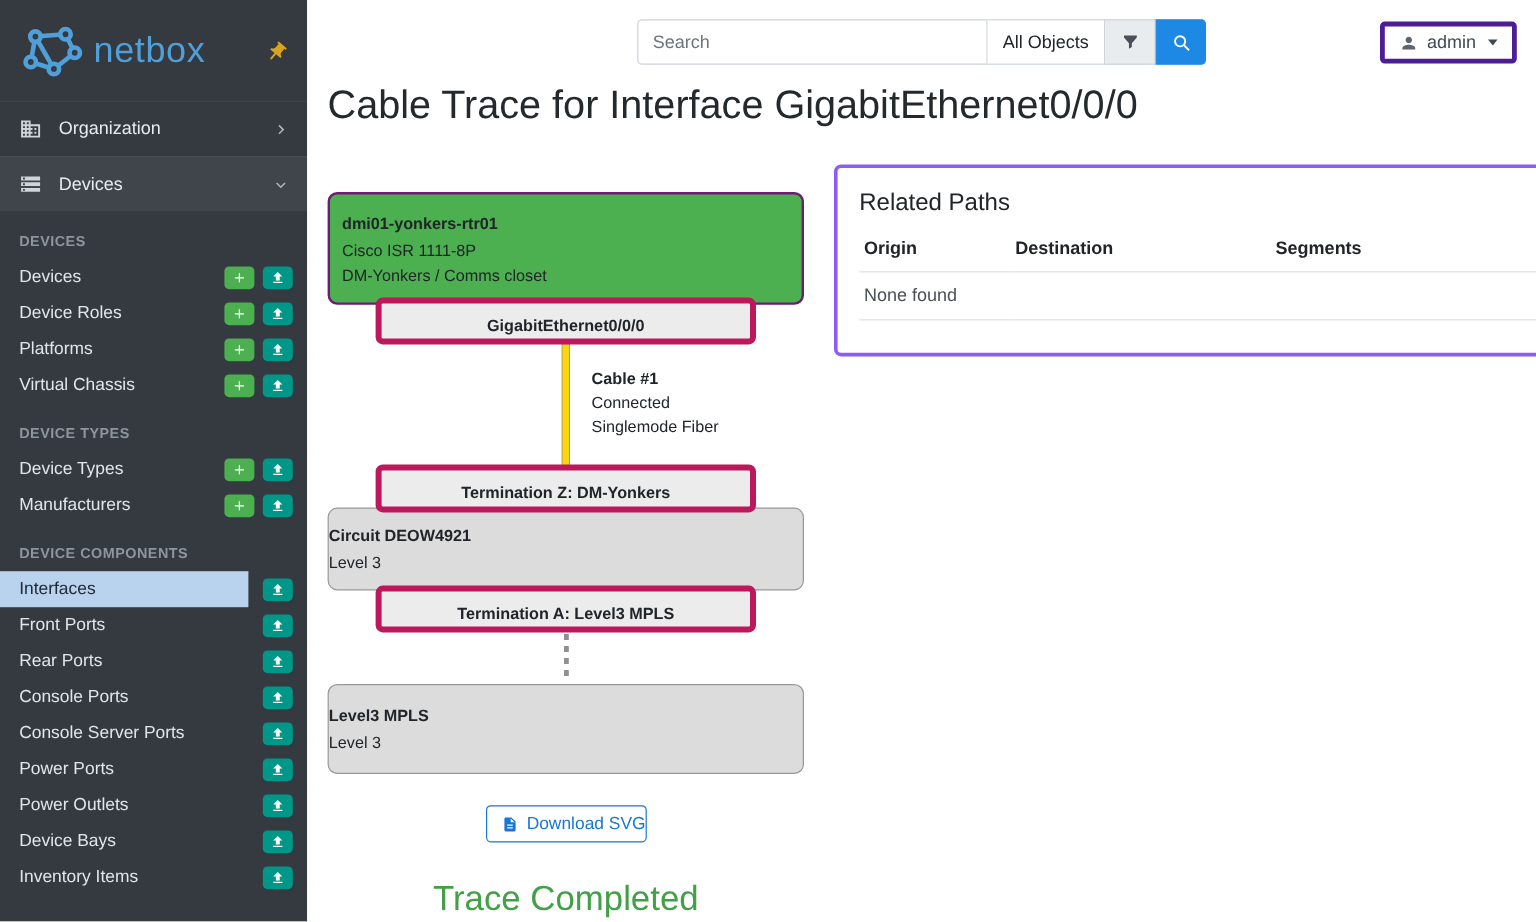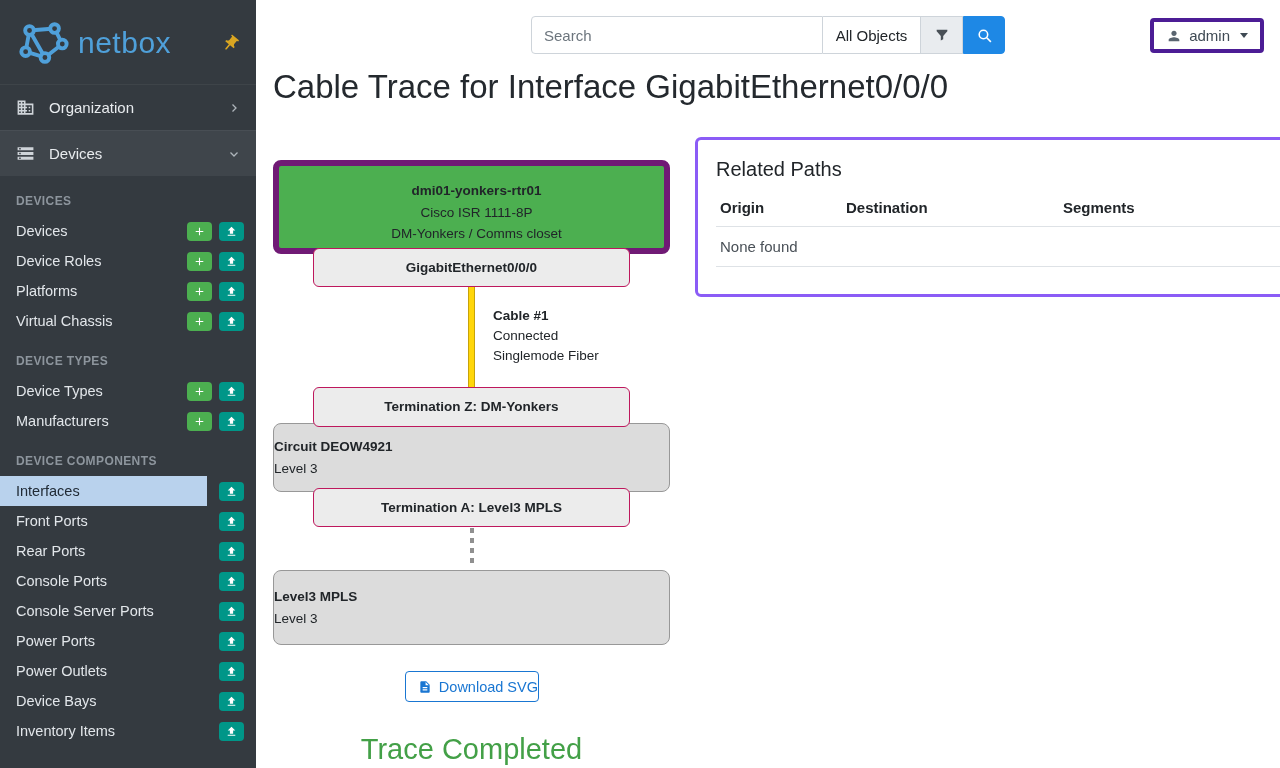--- a/index.html
+++ b/index.html
@@ -78,27 +78,27 @@
   .caret-down {
     width:0; height:0; border-left:4px solid transparent; border-right:4px solid transparent;
     border-top:5px solid #3f4a54; margin-left:3px;
   }
 
   .page-title { left:17px; top:68px; font-size:33px; font-weight:400; color:#24292e; }
 
   
   .node-device {
     left:17px; top:160px; width:397px; height:94px;
-    background:#4caf50; border:6px solid #701a75; border-radius:8px;
-    text-align:center; color:#212529; padding-top:17px; z-index:1;padding-left:10px;
+    background:#4caf50; border:2px solid #701a75; border-radius:8px;
+    color:#212529; padding-top:17px; z-index:1;padding-left:10px;
   }
   .node-device .l1 { font-weight:bold; font-size:13.5px; margin-bottom:7px; }
   .node-device .l2, .node-device .l3 { font-size:13.5px; margin-bottom:6px; }
   .term-box {
-    width:317px; left:57px; height:39px; background:#ececec; border:1px solid #be185d;
+    width:317px; left:57px; height:39px; background:#ececec; border:5px solid #be185d;
     border-radius:6px; text-align:center; line-height:37px; font-weight:bold;
     font-size:13.5px; color:#212529; position:absolute; z-index:3;
   }
   .big-box {
     width:397px; left:17px; background:#dcdcdc; border:1px solid #989898; border-radius:8px;
     text-align:left; color:#212529; position:absolute; z-index:2;
   }
   .big-box .l1 { font-weight:bold; font-size:13.5px; margin-bottom:7px; }
   .big-box .l2 { font-size:13.5px; }
   .cable-line {

